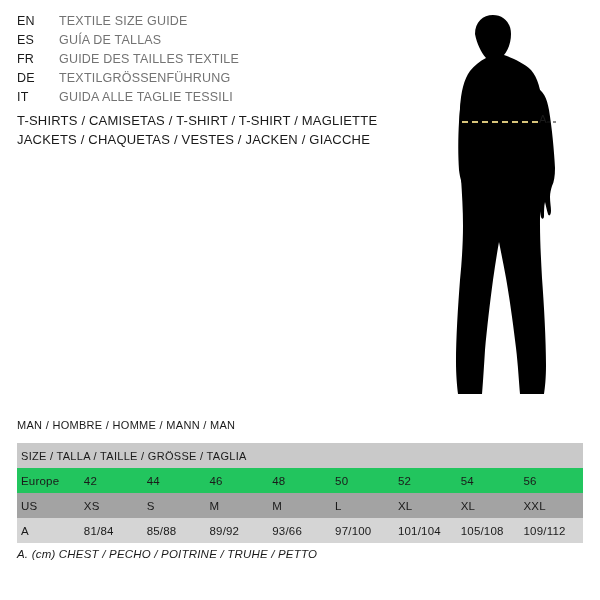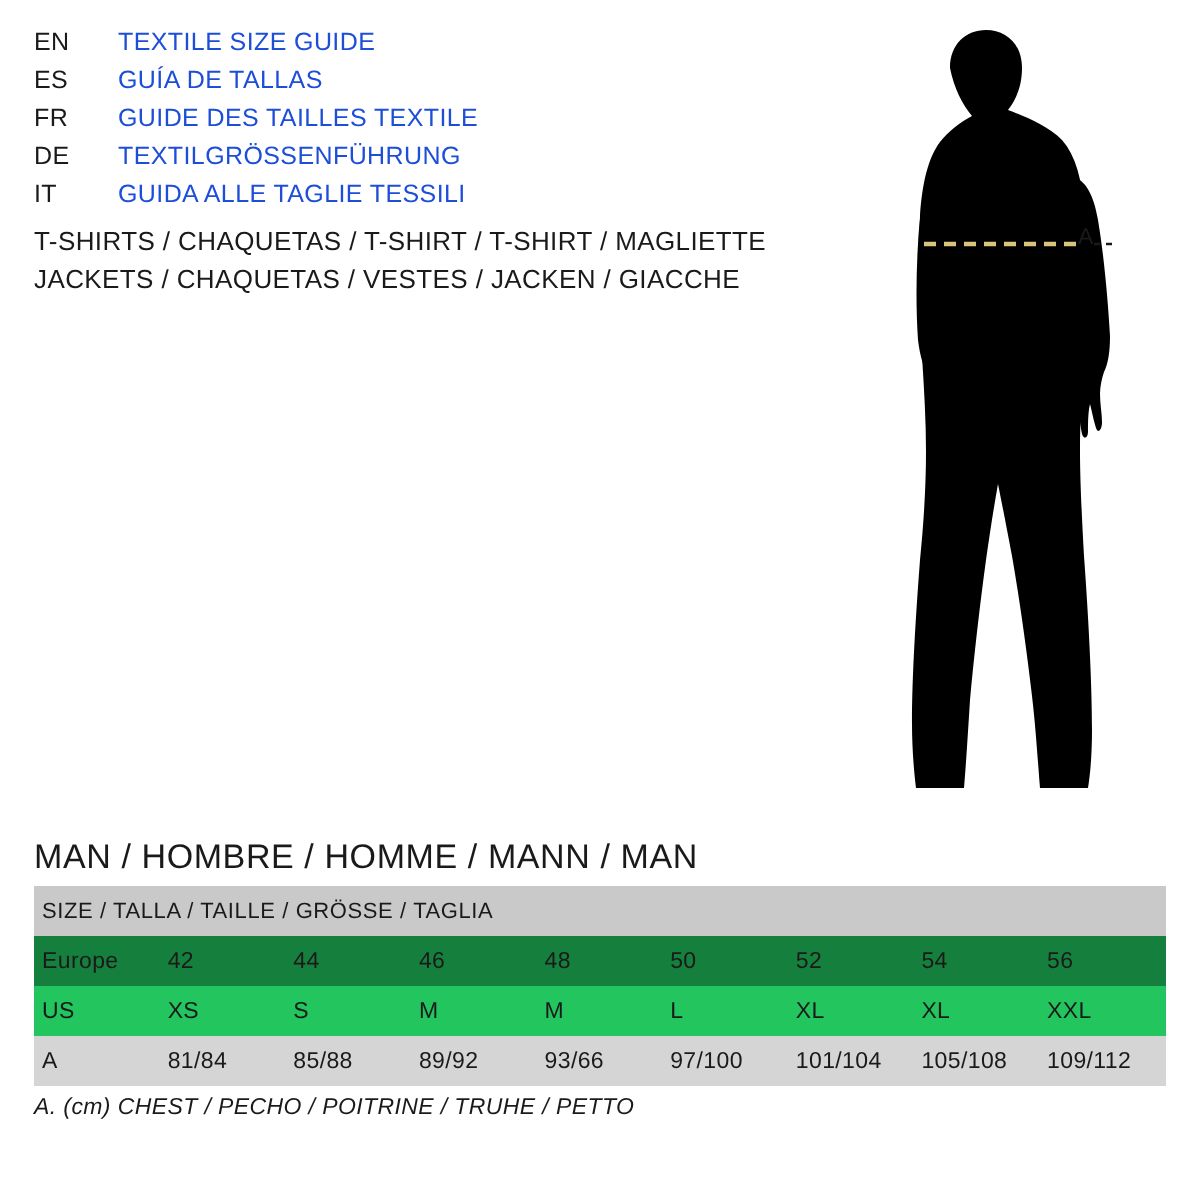--- a/index.html
+++ b/index.html
@@ -34,21 +34,21 @@
     height: 19px;
     font-size: 12.5px;
     letter-spacing: 0.2px;
   }
   .lang-code {
     width: 42px;
     flex: 0 0 42px;
     color: #1a1a1a;
   }
   .lang-text {
-    color: #1d4ed8;
+    color: #737373;
   }
 
   
   .cats {
     position: absolute;
     left: 17px;
     top: 111px;
     width: 400px;
   }
   .cat-line {
@@ -76,21 +76,21 @@
     font-size: 11.5px;
     color: #1a1a1a;
     letter-spacing: 0.5px;
   }
 
   
   .man-title {
     position: absolute;
     left: 17px;
     top: 419px;
-    font-size: 17px;
+    font-size: 11px;
     letter-spacing: 0.3px;
     color: #1a1a1a;
   }
   table.size-table {
     position: absolute;
     left: 17px;
     top: 443px;
     width: 566px;
     border-collapse: collapse;
     font-size: 11.5px;
@@ -101,22 +101,22 @@
     padding: 4px;
     height: 17px;
     vertical-align: middle;
     letter-spacing: 0.2px;
   }
   tr.head-row td {
     background: #c9c9c9;
     font-size: 11px;
     letter-spacing: 0.3px;
   }
-  tr.row-a td { background: #15803d; }
-  tr.row-b td { background: #22c55e; }
+  tr.row-a td { background: #22c55e; }
+  tr.row-b td { background: #a3a3a3; }
   tr.row-c td { background: #e4e4e4; }
   tr.row-d td { background: #d5d5d5; }
   td.lbl {
     width: 88px;
     padding-left: 2px;
   }
   td.val { width: 68px; }
 
   .footnote {
     position: absolute;
@@ -150,21 +150,21 @@
       <span class="lang-code">DE</span>
       <span class="lang-text">TEXTILGRÖSSENFÜHRUNG</span>
     </div>
     <div class="lang-row">
       <span class="lang-code">IT</span>
       <span class="lang-text">GUIDA ALLE TAGLIE TESSILI</span>
     </div>
   </div>
 
   <div class="cats">
-    <div class="cat-line">T-SHIRTS / CHAQUETAS / T-SHIRT / T-SHIRT / MAGLIETTE</div>
+    <div class="cat-line">T-SHIRTS / CAMISETAS / T-SHIRT / T-SHIRT / MAGLIETTE</div>
     <div class="cat-line">JACKETS / CHAQUETAS / VESTES / JACKEN / GIACCHE</div>
   </div>
 
   <div class="figure-wrap">
     <svg width="200" height="395" viewBox="0 0 200 395" xmlns="http://www.w3.org/2000/svg">
       <path fill="#000000" d="
         M 75,24
         C 75,12 83,5 93,5
         C 103,5 111,12 111,24
         C 111,33 108,40 104,45

